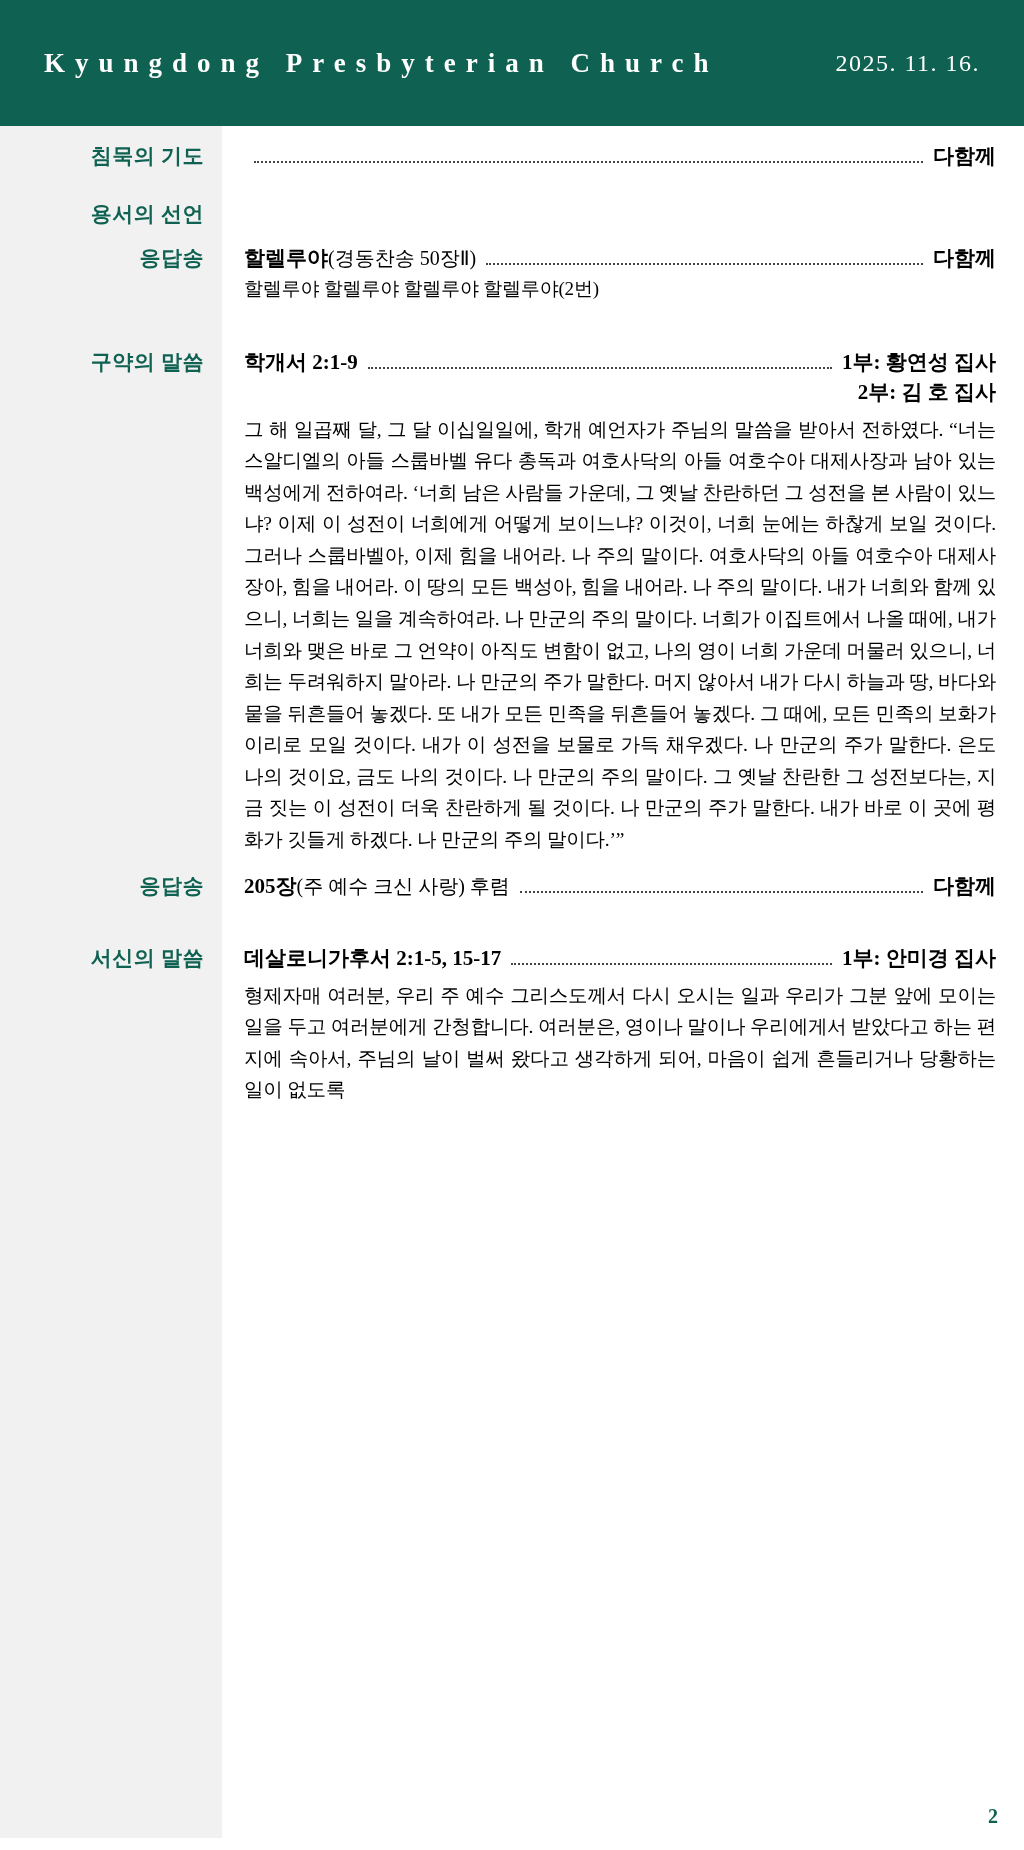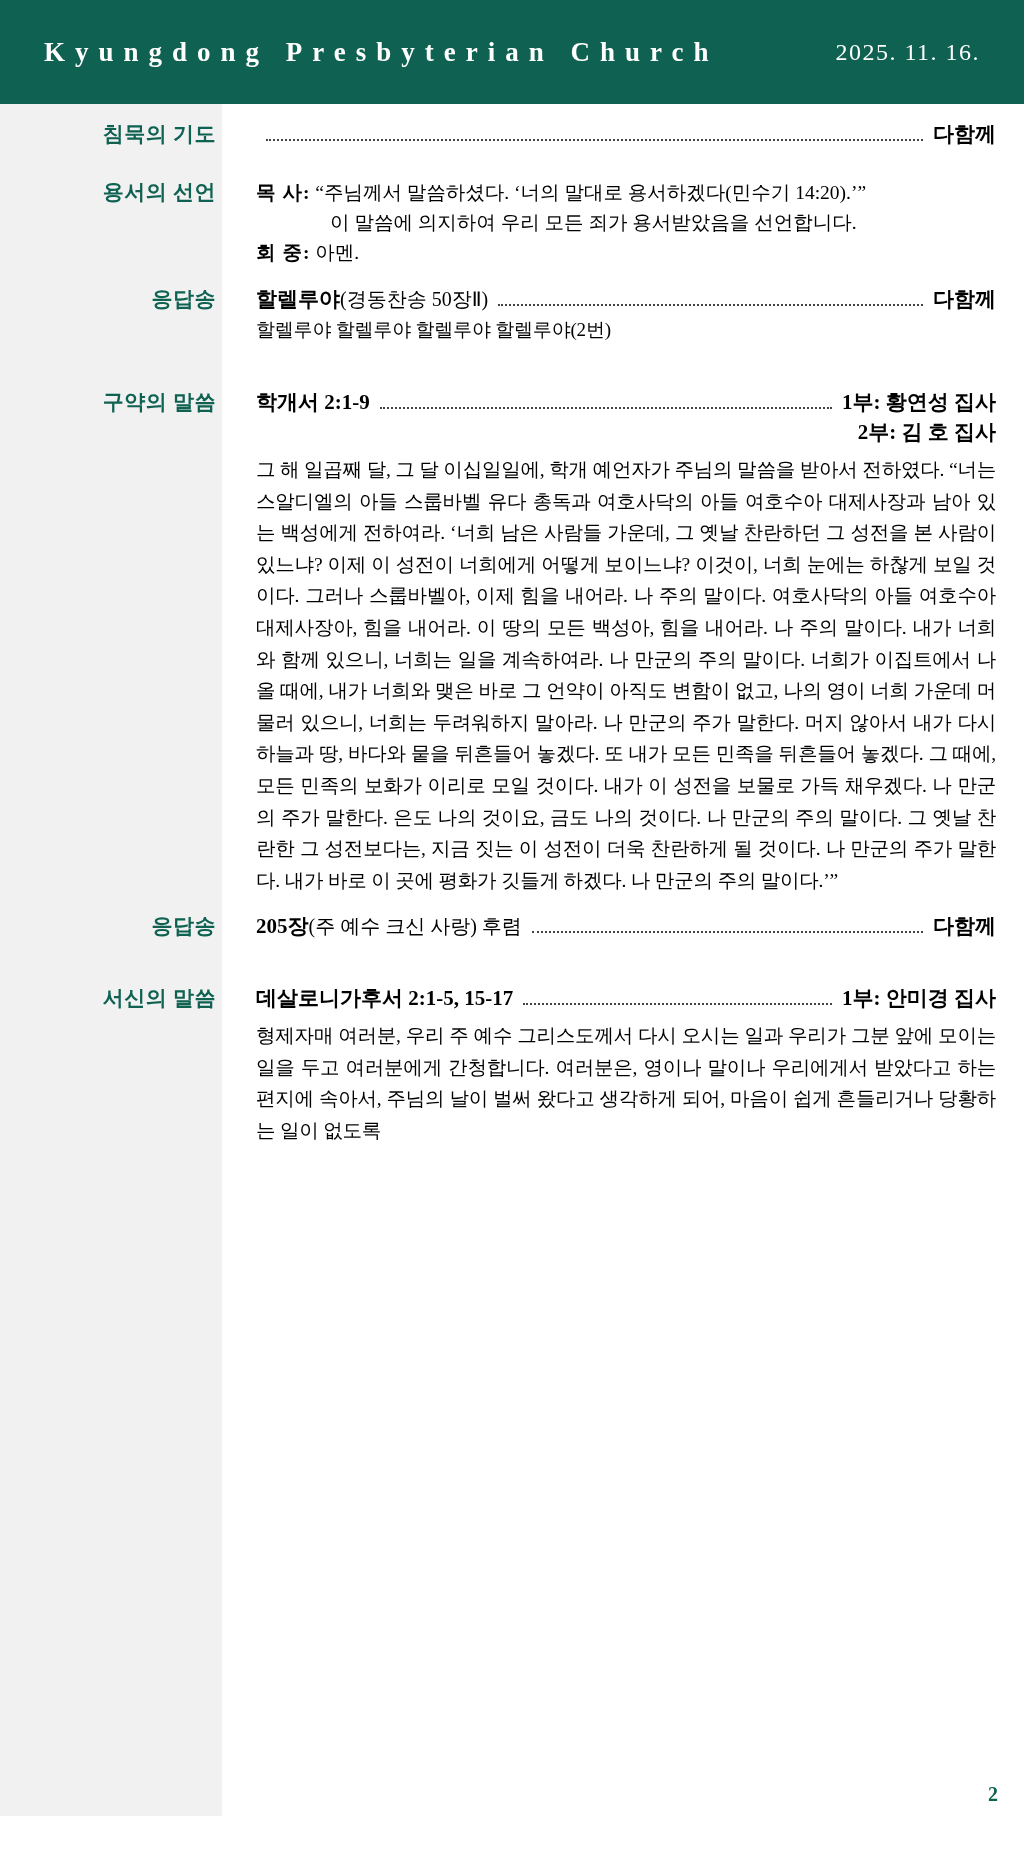--- a/index.html
+++ b/index.html
@@ -11,21 +11,21 @@
     height: 1850px;
     background: #ffffff;
     font-family: "Liberation Serif", serif;
     color: #000;
     position: relative;
     overflow: hidden;
   }
 
   
   .header {
-    height: 104px;
+    height: 126px;
     background: #0f6151;
     color: #ffffff;
     display: flex;
     align-items: center;
     justify-content: space-between;
     padding: 0 44px;
     box-sizing: border-box;
   }
   .header-title {
     font-size: 27px;
@@ -38,21 +38,20 @@
     font-size: 24px;
     letter-spacing: 1.5px;
     font-family: "Liberation Serif", serif;
     white-space: nowrap;
   }
 
   
   .sheet {
     position: relative;
     height: 1712px;
-    padding-left: 12px;
   }
   .gutter {
     position: absolute;
     left: 0;
     top: 0;
     width: 222px;
     height: 100%;
     background: #f1f1f1;
   }
   .content {
@@ -182,35 +181,20 @@
           <span class="dots"></span>
           <span class="l-who">다함께</span>
         </div>
       </div>
     </div>
 
     <div class="spacer-md"></div>
 
     <div class="row">
       <div class="label">용서의 선언</div>
-      <div class="body">
-        <div class="speaker-block">
-          <div>
-            <span class="sp">목  사:</span>
-            <span>“주님께서 말씀하셨다. ‘너의 말대로 용서하겠다(민수기 14:20).’”</span>
-          </div>
-          <div>
-            <span class="indent">이 말씀에 의지하여 우리 모든 죄가 용서받았음을 선언합니다.</span>
-          </div>
-          <div>
-            <span class="sp">회  중:</span>
-            <span>아멘.</span>
-          </div>
-        </div>
-      </div>
     </div>
 
     <div class="spacer-sm"></div>
 
     <div class="row">
       <div class="label">응답송</div>
       <div class="body">
         <div class="leader">
           <span class="l-title"><span>할렐루야</span><span class="sub">(경동찬송 50장Ⅱ)</span></span>
           <span class="dots"></span>

